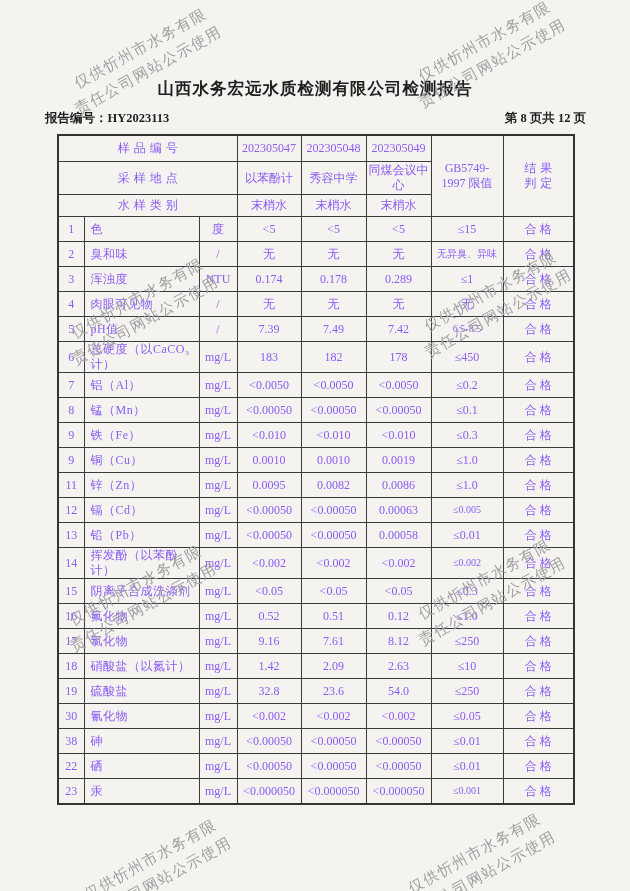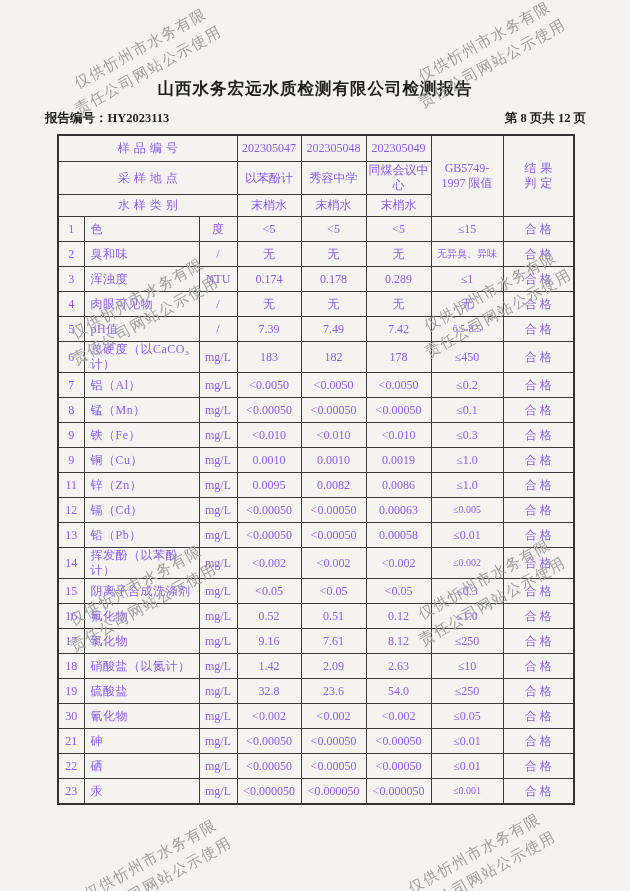--- a/index.html
+++ b/index.html
@@ -304,21 +304,21 @@
           <td>30</td>
           <td class="name-cell">氰化物</td>
           <td>mg/L</td>
           <td>&lt;0.002</td>
           <td>&lt;0.002</td>
           <td>&lt;0.002</td>
           <td>≤0.05</td>
           <td class="result-cell">合格</td>
         </tr>
         <tr class="data-row">
-          <td>21</td>
+          <td>38</td>
           <td class="name-cell">砷</td>
           <td>mg/L</td>
           <td>&lt;0.00050</td>
           <td>&lt;0.00050</td>
           <td>&lt;0.00050</td>
           <td>≤0.01</td>
           <td class="result-cell">合格</td>
         </tr>
         <tr class="data-row">
           <td>22</td>

